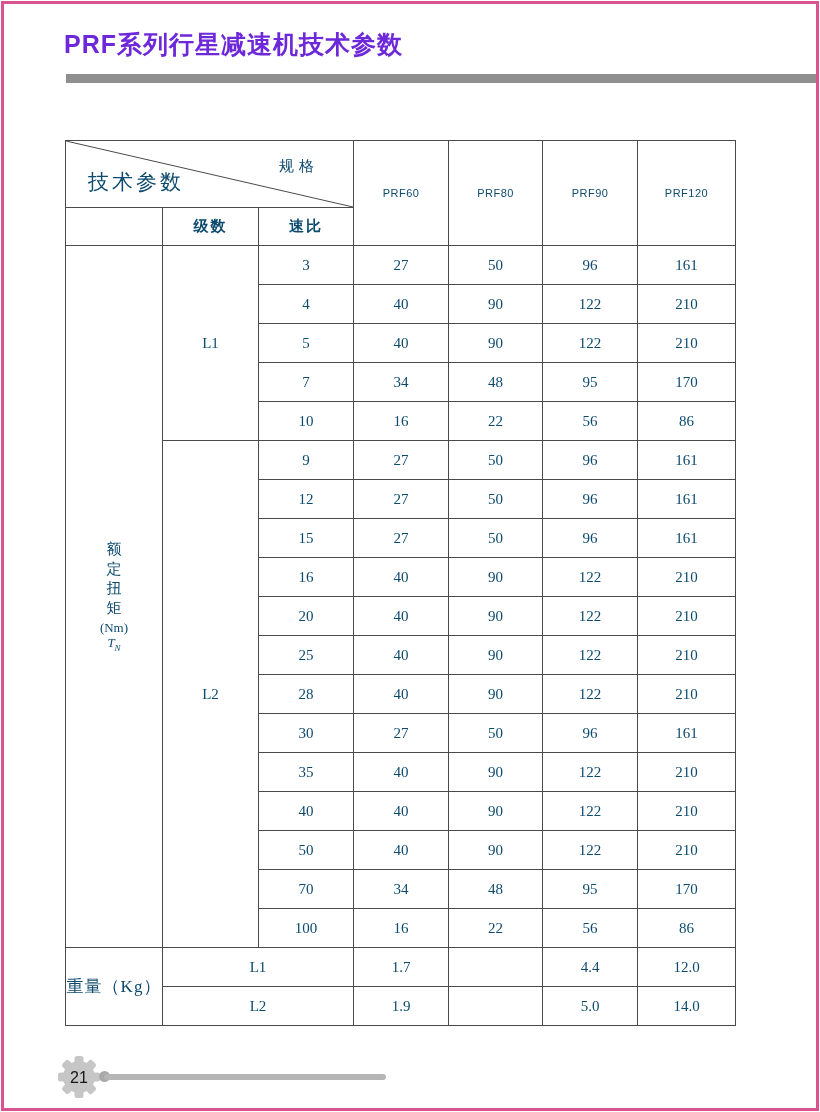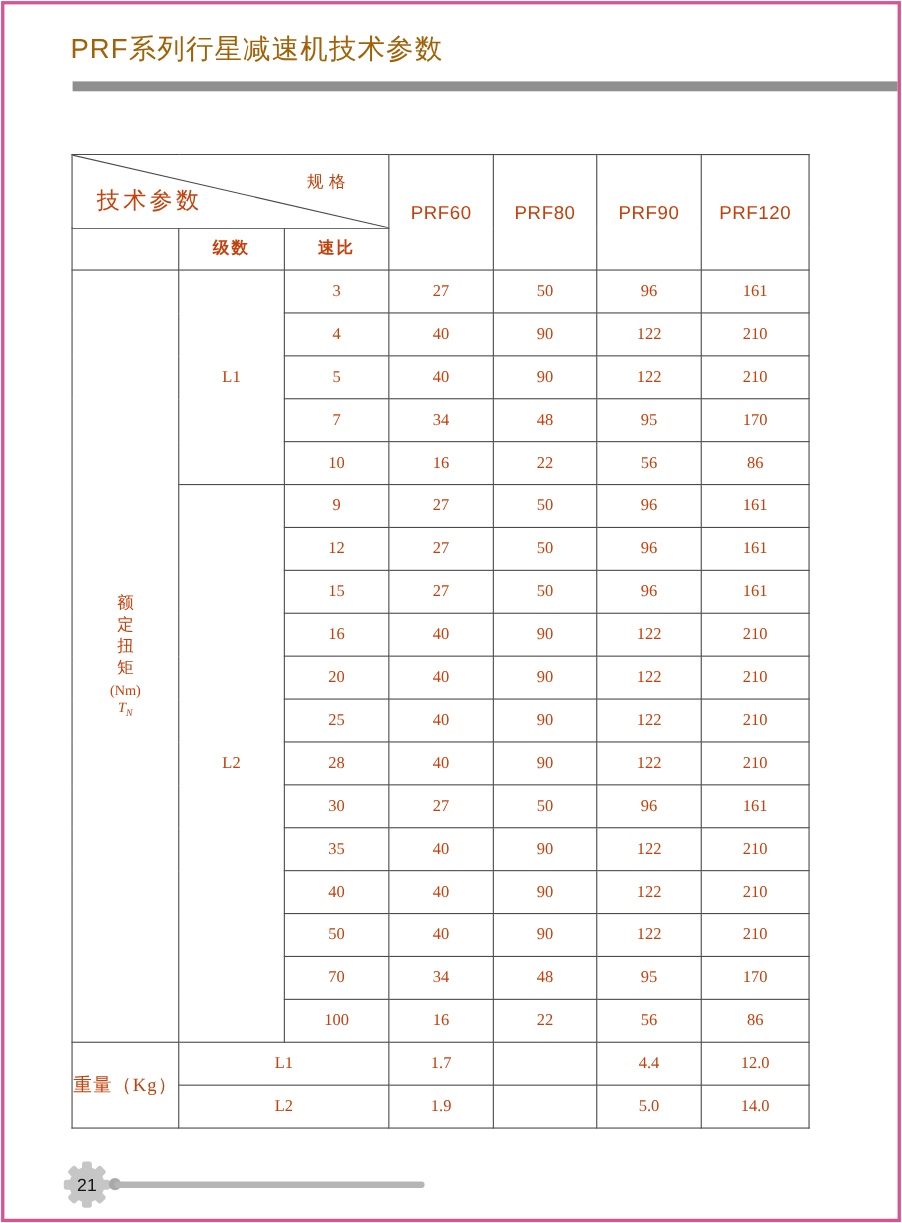--- a/index.html
+++ b/index.html
@@ -8,49 +8,49 @@
     background:#ffffff;
     font-family:"Liberation Serif","DejaVu Serif",serif;
     color:#1b1b1b;
   }
   .page-frame{
     position:absolute;inset:1px;border:3px solid #d9538f;pointer-events:none;
   }
   .page-title{
     position:absolute;left:64px;top:28px;
     font-family:"Liberation Sans","DejaVu Sans",sans-serif;
-    font-weight:normal;font-size:25px;letter-spacing:1px;color:#a16207;
+    font-weight:bold;font-size:25px;letter-spacing:1px;color:#6d28d9;
     white-space:nowrap;
   }
   .title-rule{
     position:absolute;left:66px;top:74px;width:750px;height:9px;background:#8f8f8f;
   }
   .spec-table-wrap{position:absolute;left:65px;top:140px;}
   table.spec{
     border-collapse:collapse;table-layout:fixed;width:670px;
-    font-size:15px;line-height:1;color:#c2410c;border-radius:19px;
+    font-size:15px;line-height:1;color:#0c4a6e;border-radius:19px;
   }
   table.spec td{
     border:1px solid #4a4a4a;text-align:center;vertical-align:middle;padding:0;
     background:#ffffff;
   }
   td.shade{background:#d7d4cd;}
   tr.hrow1 td{height:66px;}
   tr.hrow2 td{height:37px;font-weight:bold;}
   tr.drow td{height:38px;}
   .diag-cell{position:relative;padding:0;}
   .diag-cell svg{position:absolute;left:0;top:0;width:100%;height:100%;display:block;}
   .diag-top-right{
     position:absolute;right:34px;top:18px;font-size:15px;letter-spacing:5px;
   }
   .diag-bottom-left{
     position:absolute;left:22px;bottom:14px;font-size:21px;letter-spacing:3px;
   }
   .model-header{
-    font-family:"Liberation Sans","DejaVu Sans",sans-serif;font-size:17px;letter-spacing:.5px;
+    font-family:"Liberation Sans","DejaVu Sans",sans-serif;font-size:11px;letter-spacing:.5px;
   }
   .subhdr{font-size:15px;letter-spacing:2px;}
   .torque-cell .vstack{
     display:flex;flex-direction:column;align-items:center;justify-content:center;gap:1px;
   }
   .torque-cell .vert{
     width:16px;font-size:15px;line-height:1.3;word-break:break-all;letter-spacing:0;
     text-align:center;
   }
   .torque-cell .unit{font-size:13px;margin-top:2px;}

